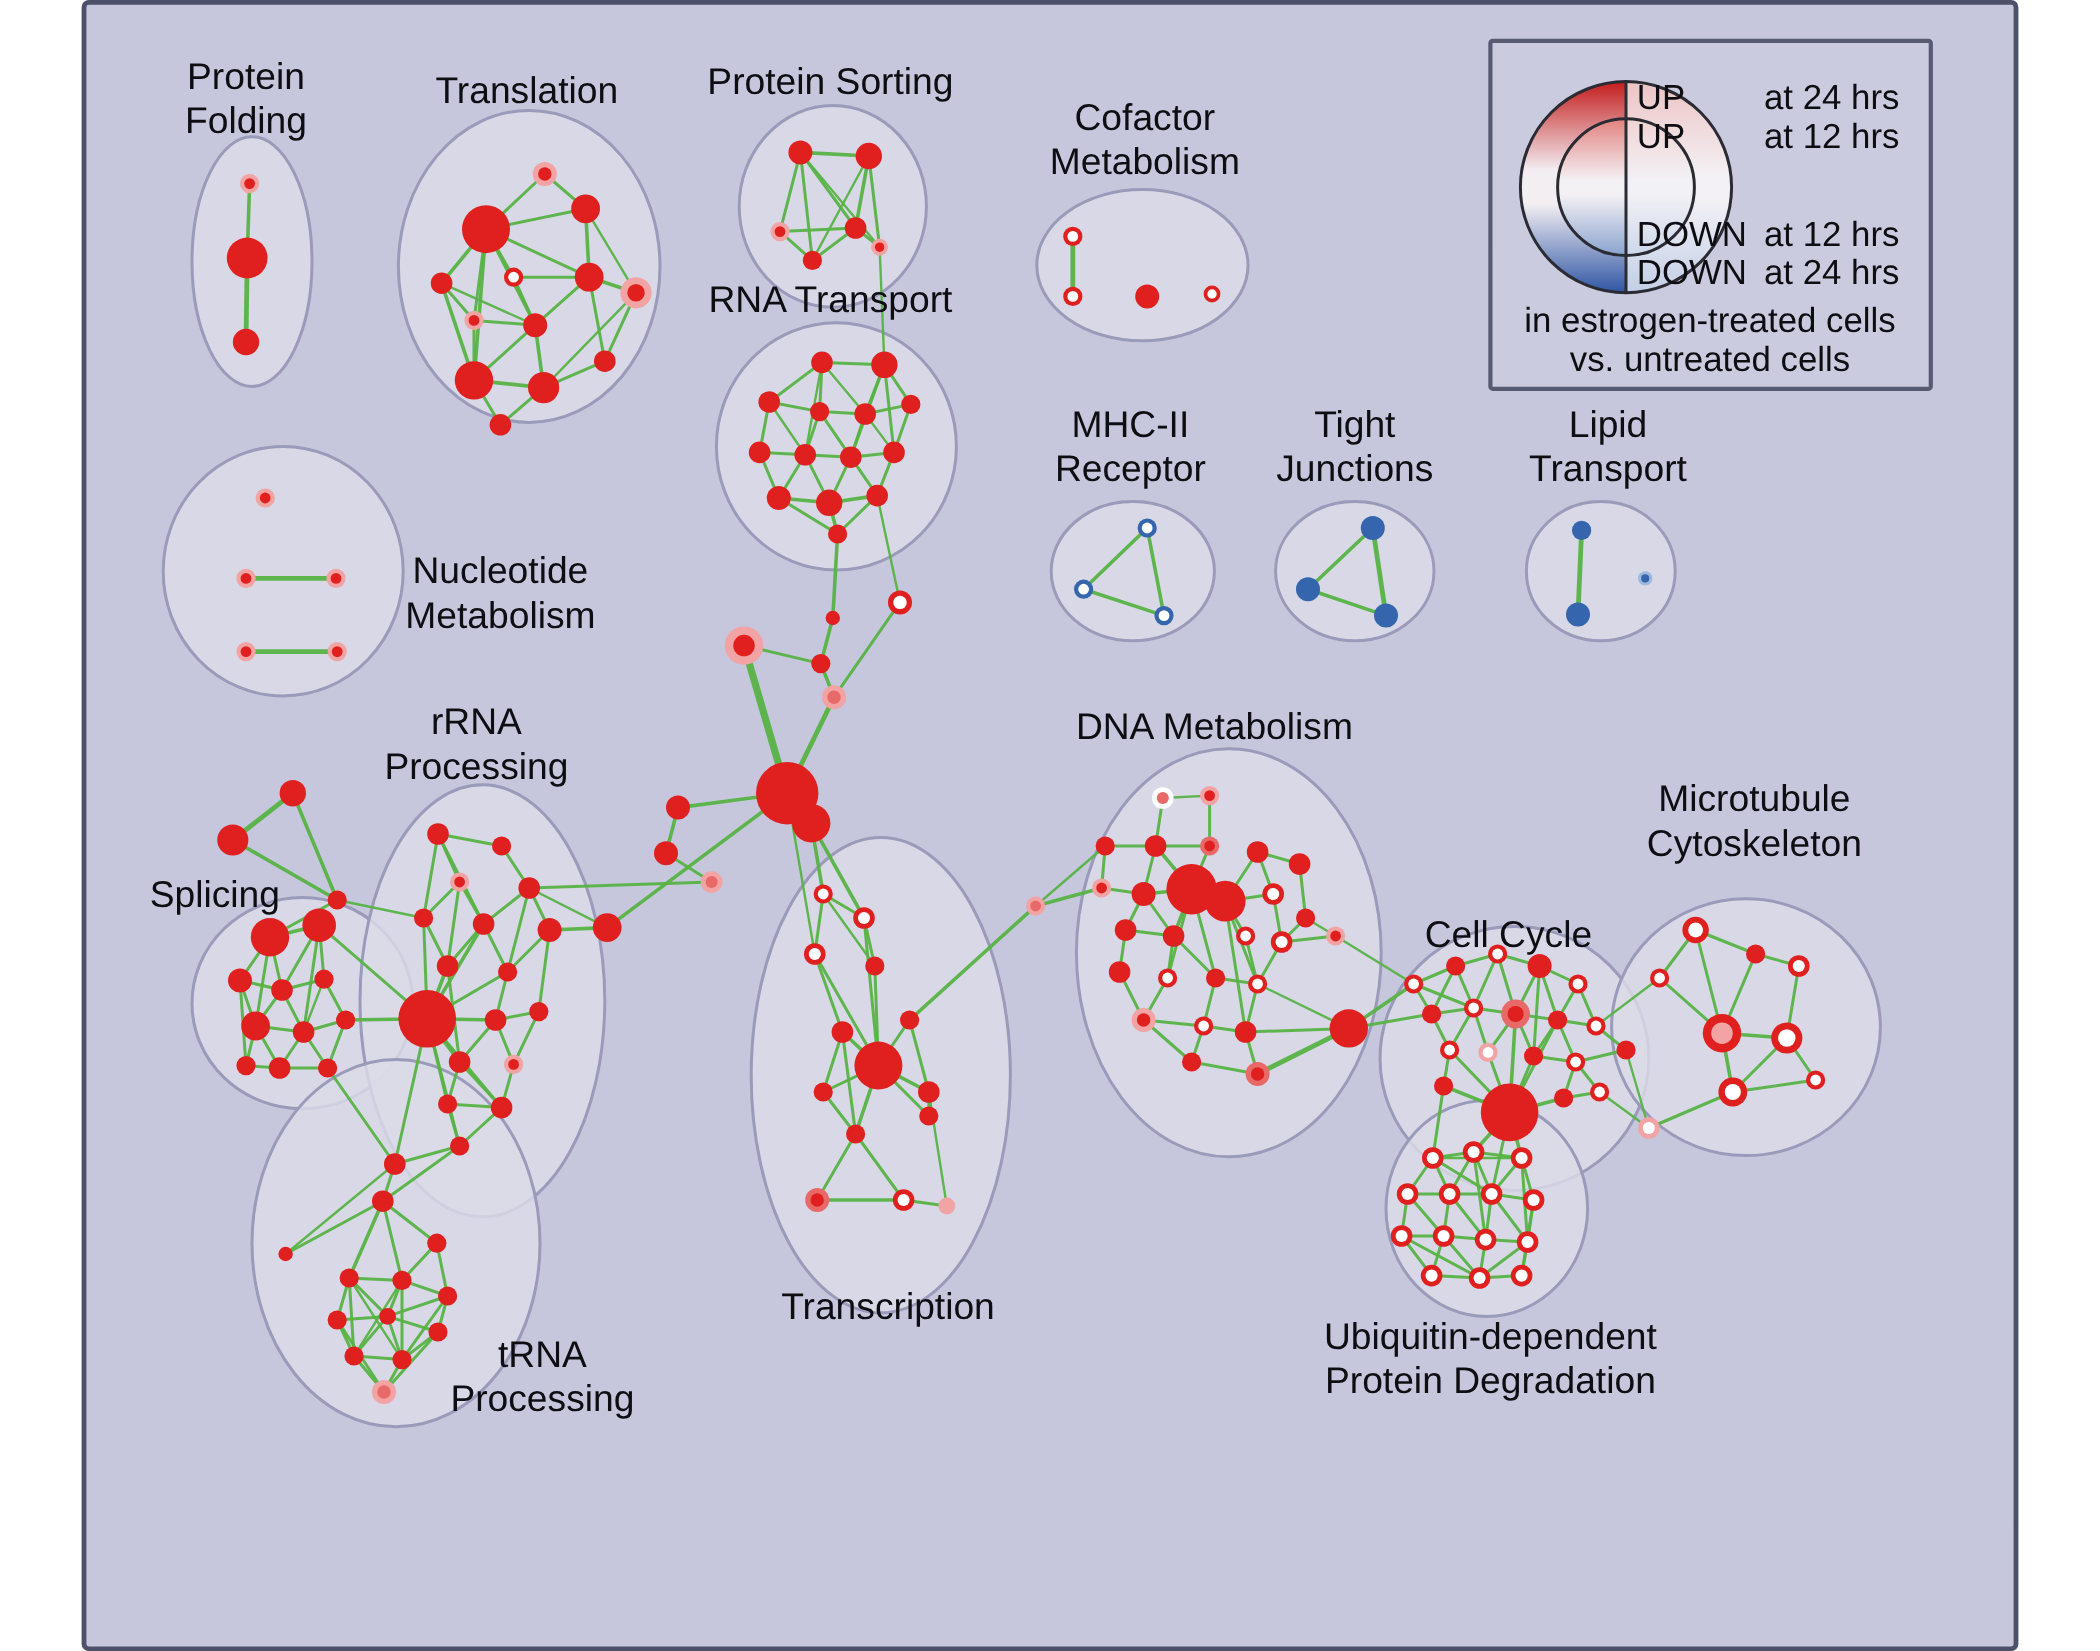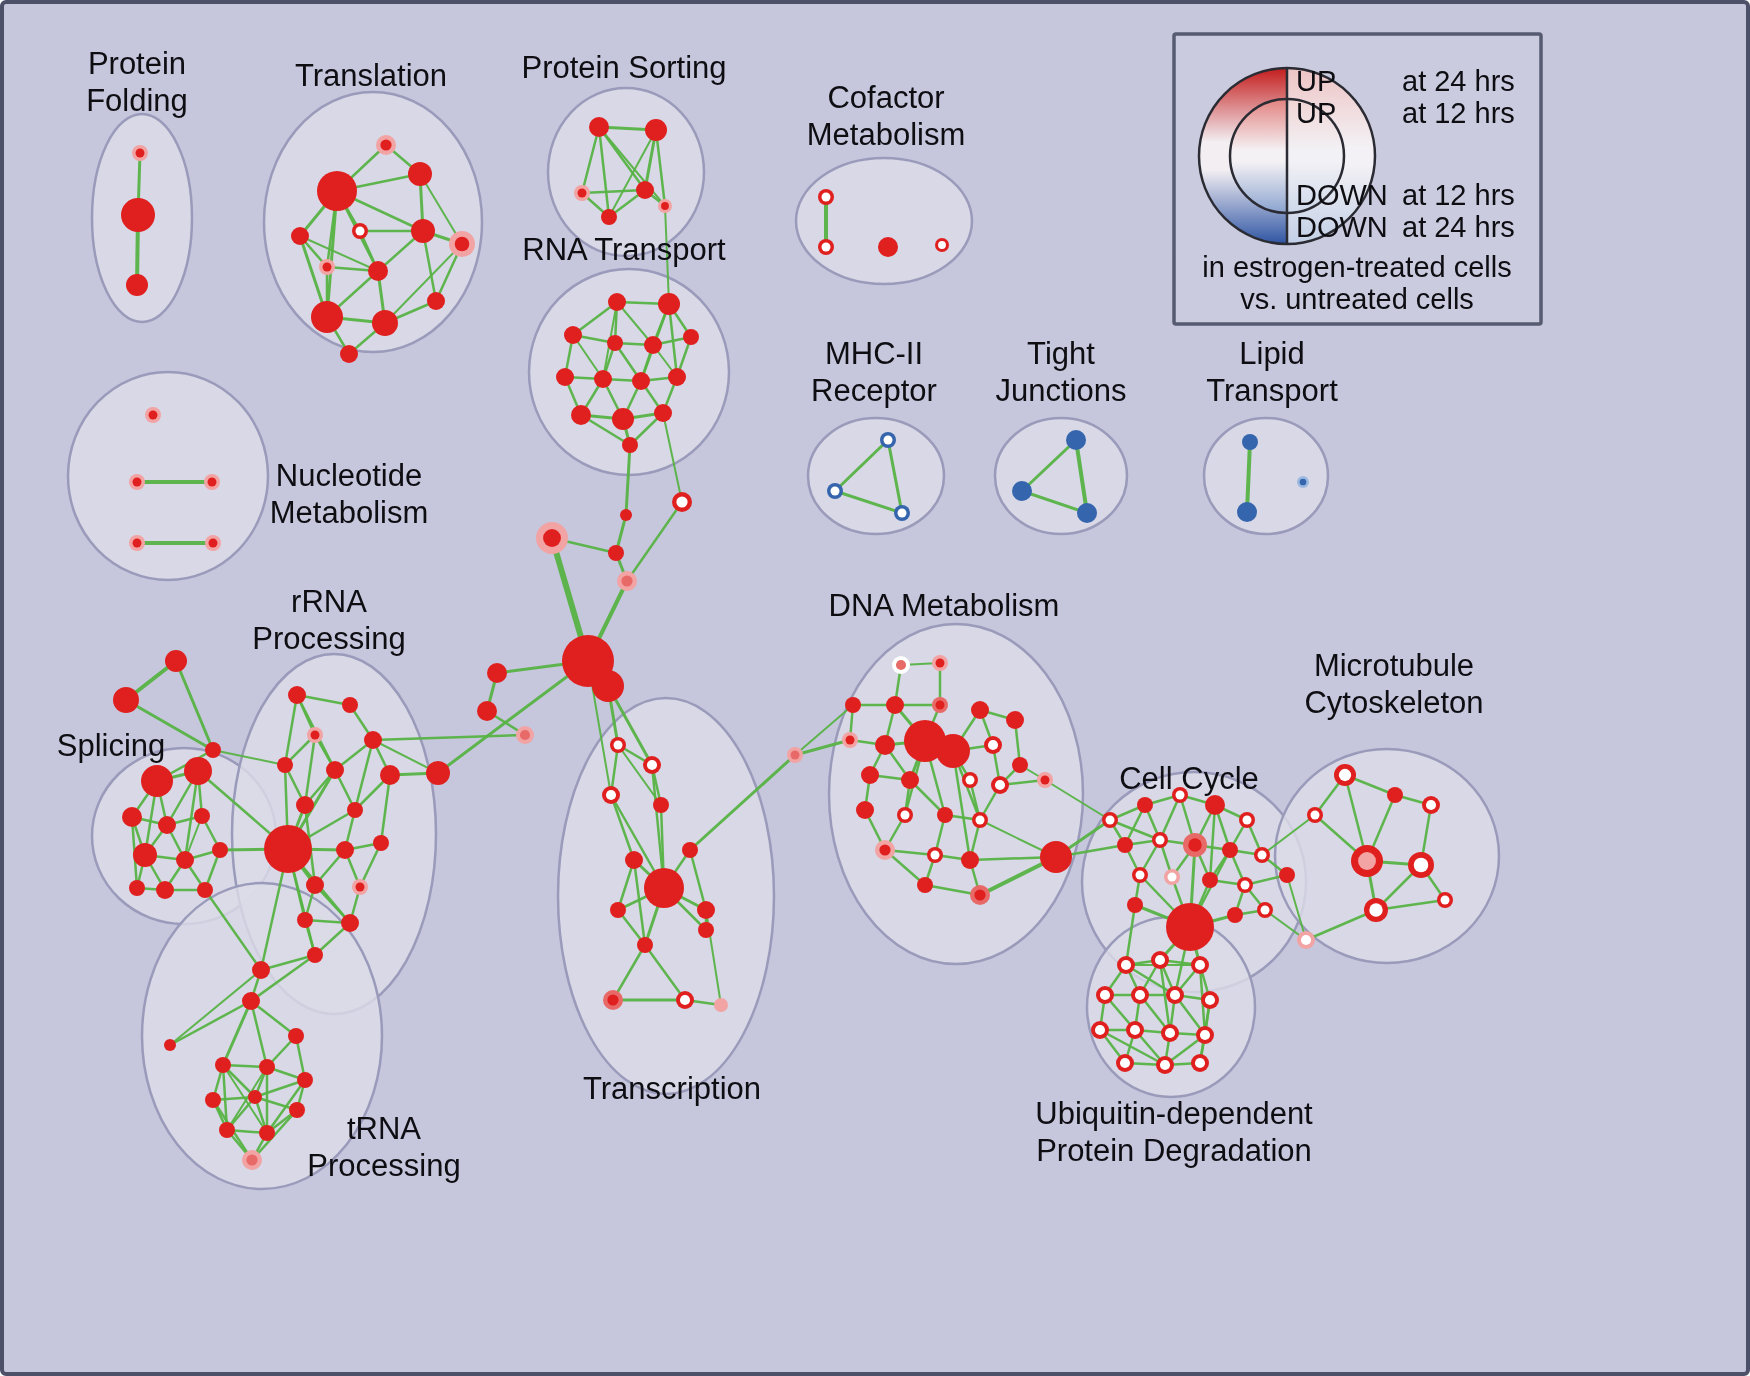--- a/index.html
+++ b/index.html
@@ -1,17 +1,17 @@
 <!DOCTYPE html>
 <html><head>
 <meta charset="utf-8">
 <style>
   html,body{margin:0;padding:0;background:#ffffff;font-family:"Liberation Sans",sans-serif;}
   .frame{
-    width:1750px;height:1376px;box-sizing:border-box;margin:0 auto;
+    width:1614px;height:1376px;box-sizing:border-box;margin:0 auto;
     background:#c6c7dd;border:4px solid #4c5068;border-radius:6px;
     overflow:hidden;position:relative;
   }
   svg{display:block;}
   .cluster{fill:#dcdce8;fill-opacity:0.8;stroke:#9a9aba;stroke-width:2.5;}
   .cluster-label{font-family:"Liberation Sans",sans-serif;font-size:31px;fill:#0d0d12;text-anchor:middle;}
   .edge{stroke:#57b344;stroke-opacity:0.95;stroke-linecap:round;fill:none;}
   .legend-box{fill:#cacbdf;stroke:#565b72;stroke-width:3.5;}
   .ring-outline{fill:none;stroke:#2b2b33;stroke-width:2.5;}
   .legend-text{font-family:"Liberation Sans",sans-serif;font-size:29px;fill:#0d0d12;}

